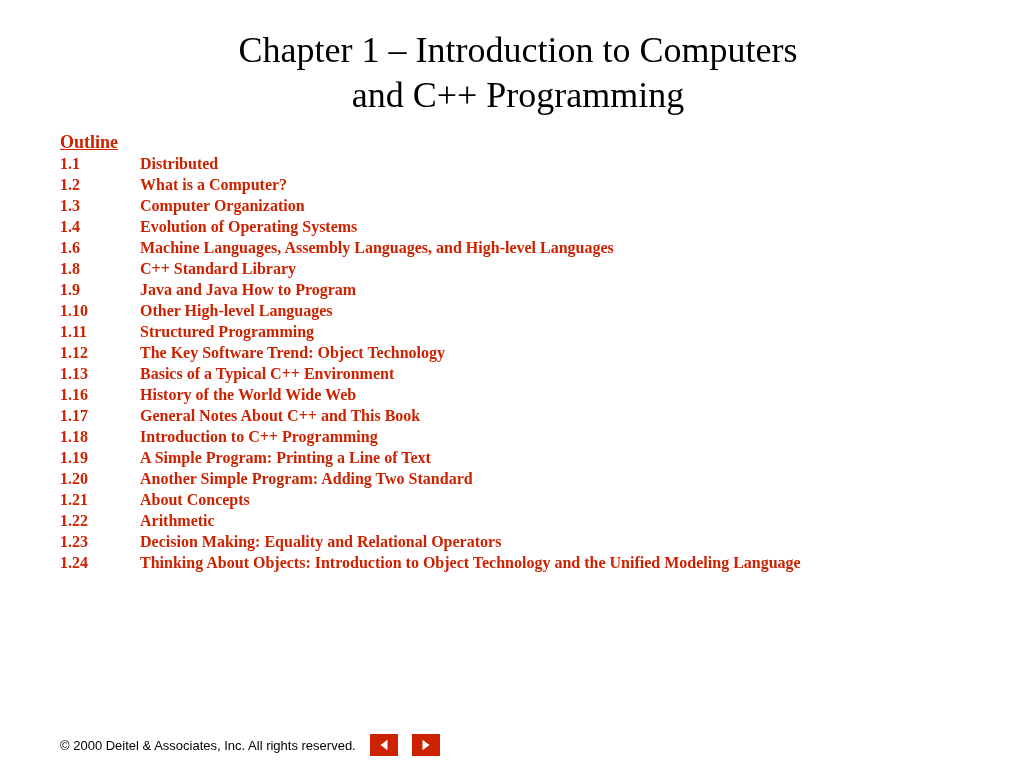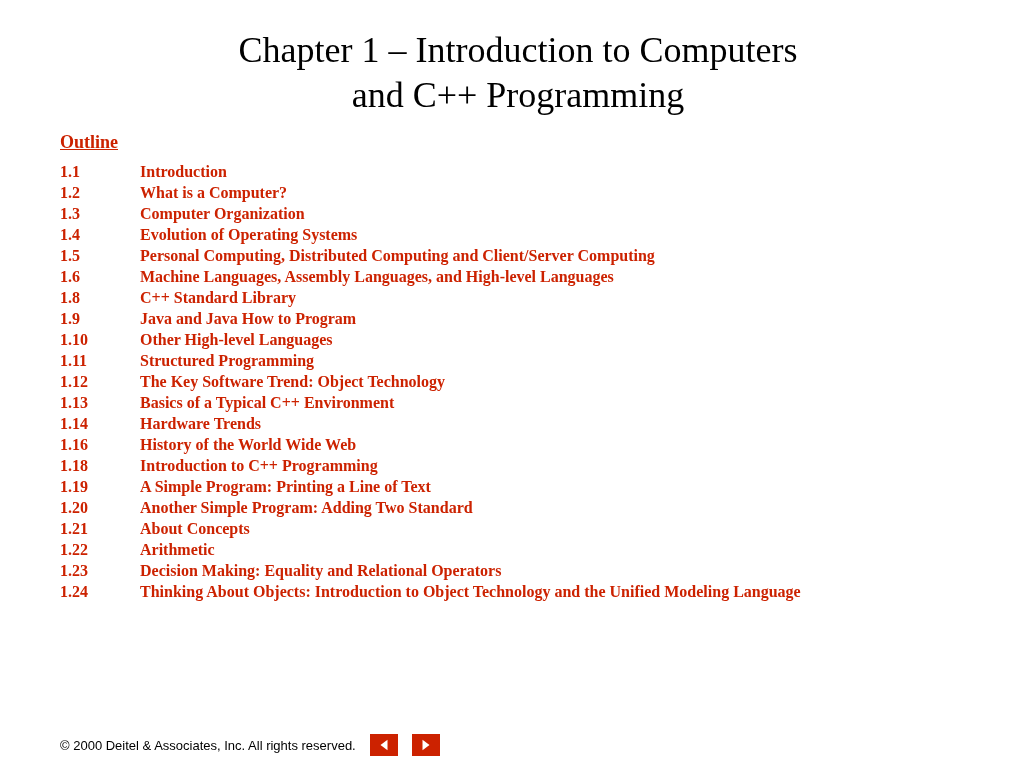--- a/index.html
+++ b/index.html
@@ -25,21 +25,20 @@
       color: #000000;
       line-height: 1.25;
       margin-bottom: 14px;
       margin-top: 8px;
     }
     .outline-label {
       color: #cc2200;
       font-size: 18px;
       font-weight: bold;
       text-decoration: underline;
-      margin-bottom: 8px;
     }
     .outline-table {
       width: 100%;
       border-collapse: collapse;
     }
     .outline-table tr td {
       color: #cc2200;
       font-size: 16px;
       font-weight: bold;
       padding: 1.5px 0;
@@ -89,37 +88,33 @@
     <span>Chapter 1 – Introduction to Computers</span><br>
     <span>and C++ Programming</span>
   </h1>
 
   <div class="outline-label">Outline</div>
 
   <table class="outline-table">
     <tbody id="outline-body">
         <tr>
           <td class="num">1.1</td>
-          <td class="item">Introduction</td>
+          <td class="item">Distributed</td>
         </tr>
         <tr>
           <td class="num">1.2</td>
           <td class="item">What is a Computer?</td>
         </tr>
         <tr>
           <td class="num">1.3</td>
           <td class="item">Computer Organization</td>
         </tr>
         <tr>
           <td class="num">1.4</td>
           <td class="item">Evolution of Operating Systems</td>
-        </tr>
-        <tr>
-          <td class="num">1.5</td>
-          <td class="item">Personal Computing, Distributed Computing and Client/Server Computing</td>
         </tr>
         <tr>
           <td class="num">1.6</td>
           <td class="item">Machine Languages, Assembly Languages, and High-level Languages</td>
         </tr>
         <tr>
           <td class="num">1.8</td>
           <td class="item">C++ Standard Library</td>
         </tr>
         <tr>
@@ -136,26 +131,26 @@
         </tr>
         <tr>
           <td class="num">1.12</td>
           <td class="item">The Key Software Trend: Object Technology</td>
         </tr>
         <tr>
           <td class="num">1.13</td>
           <td class="item">Basics of a Typical C++ Environment</td>
         </tr>
         <tr>
-          <td class="num">1.14</td>
-          <td class="item">Hardware Trends</td>
+          <td class="num">1.16</td>
+          <td class="item">History of the World Wide Web</td>
         </tr>
         <tr>
-          <td class="num">1.16</td>
-          <td class="item">History of the World Wide Web</td>
+          <td class="num">1.17</td>
+          <td class="item">General Notes About C++ and This Book</td>
         </tr>
         <tr>
           <td class="num">1.18</td>
           <td class="item">Introduction to C++ Programming</td>
         </tr>
         <tr>
           <td class="num">1.19</td>
           <td class="item">A Simple Program: Printing a Line of Text</td>
         </tr>
         <tr>

